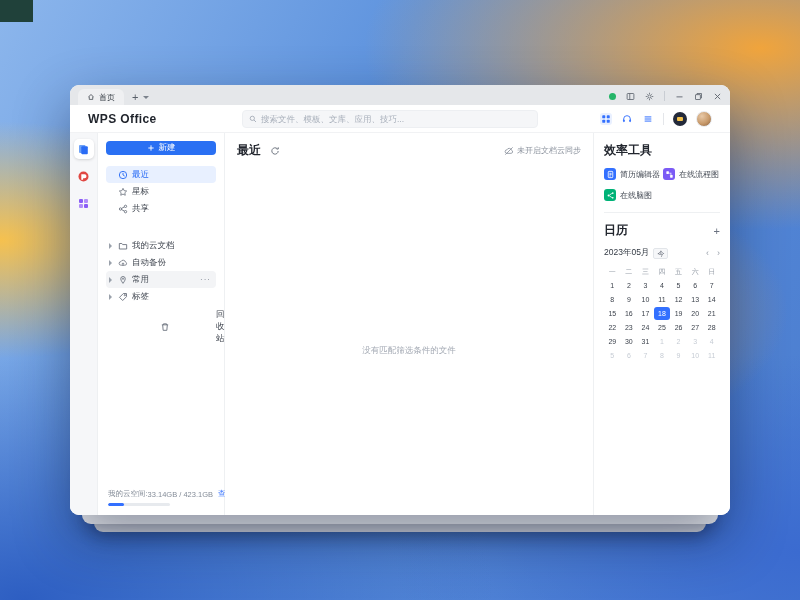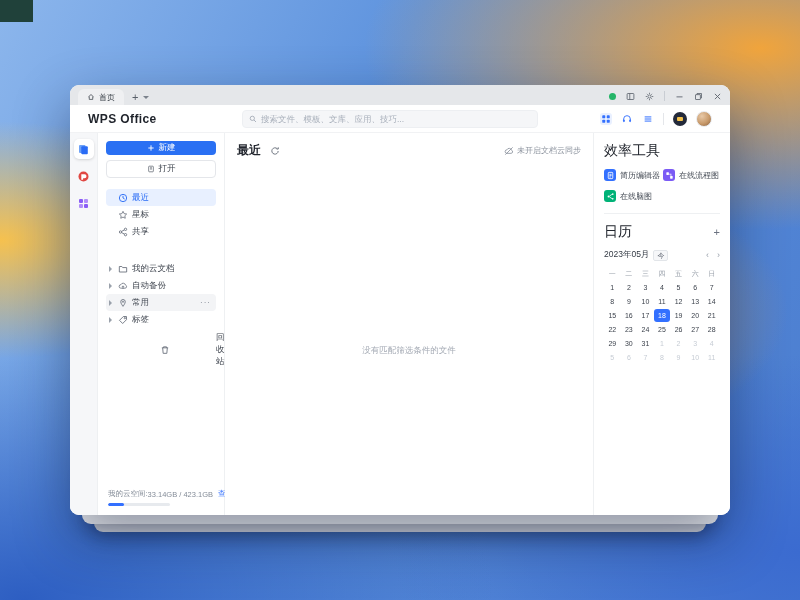--- a/index.html
+++ b/index.html
@@ -87,21 +87,21 @@
   .sync svg { width:10px; height:10px; }
   .filter-row { margin-top:8px; height:18px; display:flex; align-items:center; border-bottom:1px solid #eef0f3; position:relative; }
   .ofd-chip { display:flex; align-items:center; gap:3px; font-size:8.5px; color:#596070; }
   .ofd-ico { width:10px; height:10px; background:#2e7ce8; border-radius:2px; color:#fff; font-size:6px; font-weight:bold; display:flex; align-items:center; justify-content:center; }
   .dd-tri { width:0; height:0; border-left:3px solid transparent; border-right:3px solid transparent; border-top:3.5px solid #9aa1ab; margin-left:2px; }
   .loc-col { position:absolute; left:205px; font-size:8px; color:#8a919c; }
   .funnel { margin-left:auto; width:10px; height:10px; color:#8a919c; display:flex; }
   .empty { position:absolute; top:212px; left:0; right:0; text-align:center; font-size:8.5px; color:#a4aab4; }
 
   .rightpanel { width:137px; background:#fff; border-left:1px solid #eef0f2; padding:9px 10px; flex:none; display:flex; flex-direction:column; }
-  .rp-title { font-size:14px; font-weight:normal; color:#22262e; }
+  .rp-title { font-size:12px; font-weight:bold; color:#22262e; }
   .tools { display:grid; grid-template-columns:1fr 1fr; gap:9px 2px; margin-top:9px; }
   .tool { display:flex; align-items:center; gap:4px; font-size:8px; color:#454b55; }
   .tool-ico { width:12px; height:12px; border-radius:3px; flex:none; display:flex; align-items:center; justify-content:center; color:#fff; }
   .tool-ico svg { width:9px; height:9px; }
   .rp-divider { height:1px; background:#eef0f2; margin:11px 0 9px; }
   .cal-head { display:flex; align-items:center; }
   .cal-add { margin-left:auto; color:#6b7280; font-size:11px; line-height:10px; }
   .month-row { display:flex; align-items:center; margin-top:8px; font-size:8.5px; color:#333a44; }
   .today-pill { margin-left:4px; font-size:7px; border:1px solid #e2e5e9; background:#f6f7f9; border-radius:2px; padding:0 3px; height:11px; line-height:10px; color:#5b626e; }
   .cal-nav { margin-left:auto; display:flex; gap:8px; color:#9aa1ab; font-size:9px; }
@@ -224,27 +224,20 @@
             </svg>
         </div>
       </div>
 
       <div class="sidebar">
         <div class="btn-new">
           <svg viewBox="0 0 12 12" stroke="currentColor" stroke-width="1.4">
               <path d="M6 2 V10 M2 6 H10"></path>
             </svg>
           <span>新建</span>
-        </div>
-        <div class="btn-open">
-          <svg viewBox="0 0 12 12" fill="none" stroke="currentColor" stroke-width="1.1">
-              <rect x="2.5" y="1.8" width="7" height="8.4" rx="1"></rect>
-              <path d="M4.5 4.2 H7.5 M4.5 6 H7.5"></path>
-            </svg>
-          <span>打开</span>
         </div>
 
         <div class="nav">
             <div class="nav-item active">
               <span class="arrow hidden"></span>
               <span class="nicon">
                 <svg viewBox="0 0 12 12" fill="none" stroke="currentColor" stroke-width="1.1">
                   <circle cx="6" cy="6" r="4.4"></circle>
                   <path d="M6 3.4 V6 L8 7.2"></path>
                 </svg>

